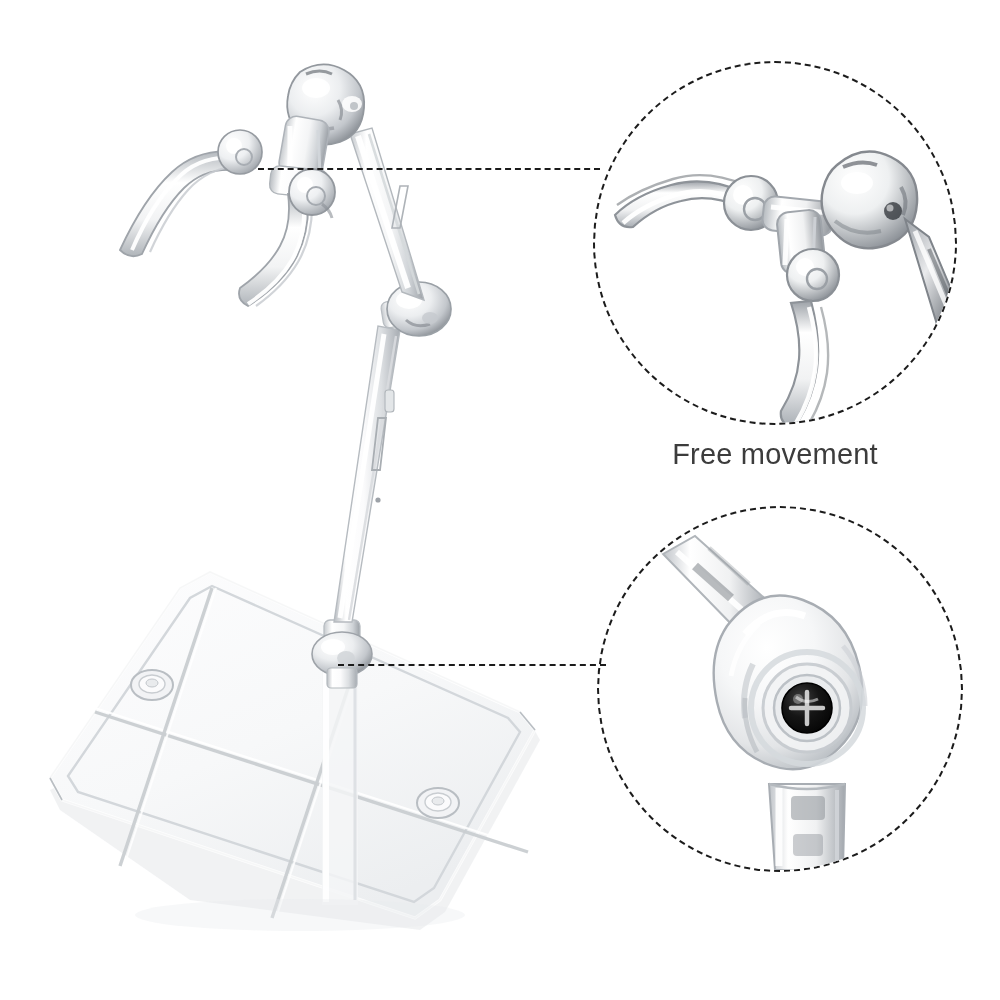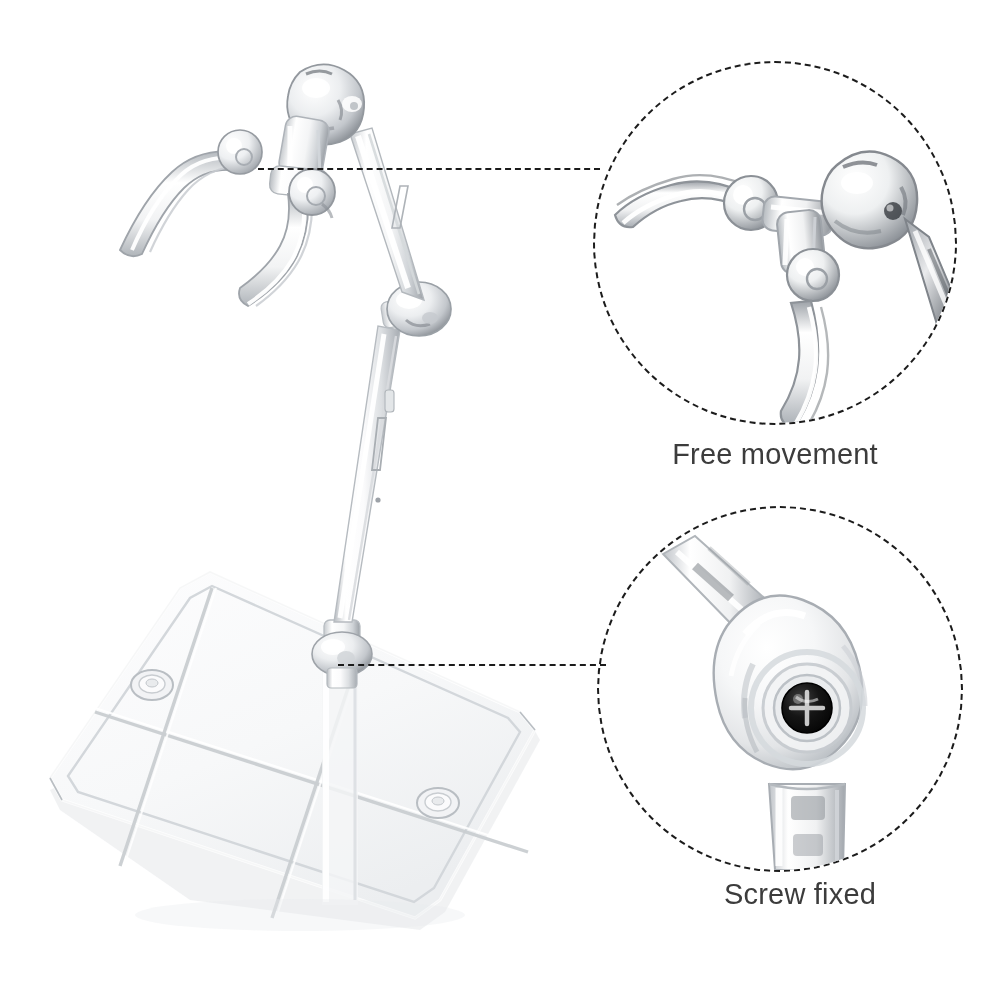--- a/index.html
+++ b/index.html
@@ -373,15 +373,14 @@
         <path d="M 170,276 L 246,276 L 244,362 L 176,362 Z" fill="url(#sRod)" stroke="#a8adb3" stroke-width="2"></path>
         <path d="M 180,280 L 180,358" stroke="#ffffff" stroke-width="7" opacity="0.9" fill="none"></path>
         <path d="M 238,282 L 238,358" stroke="#d0d4d8" stroke-width="4" opacity="0.9" fill="none"></path>
         <rect x="192" y="288" width="34" height="24" rx="4" fill="#8d9298" opacity="0.55"></rect>
         <rect x="194" y="326" width="30" height="22" rx="4" fill="#8d9298" opacity="0.45"></rect>
         <path d="M 170,276 q 38,10 76,0" stroke="#b4b9be" stroke-width="2.5" fill="none"></path>
       </svg>
     </div>
   </div>
 
-  <div class="caption" id="caption-bottom">Screw fixed</div>
 
 </div>
 
 </body></html>

